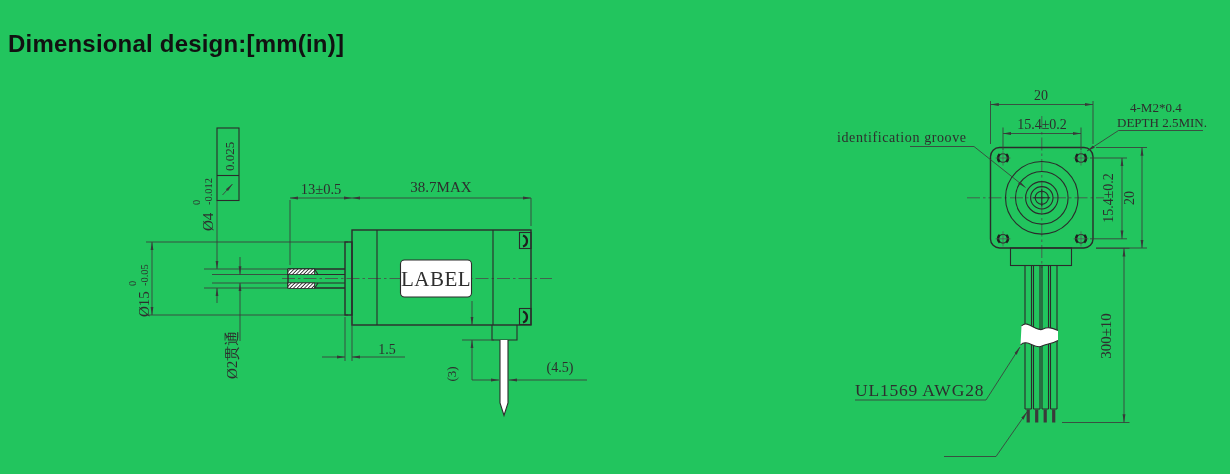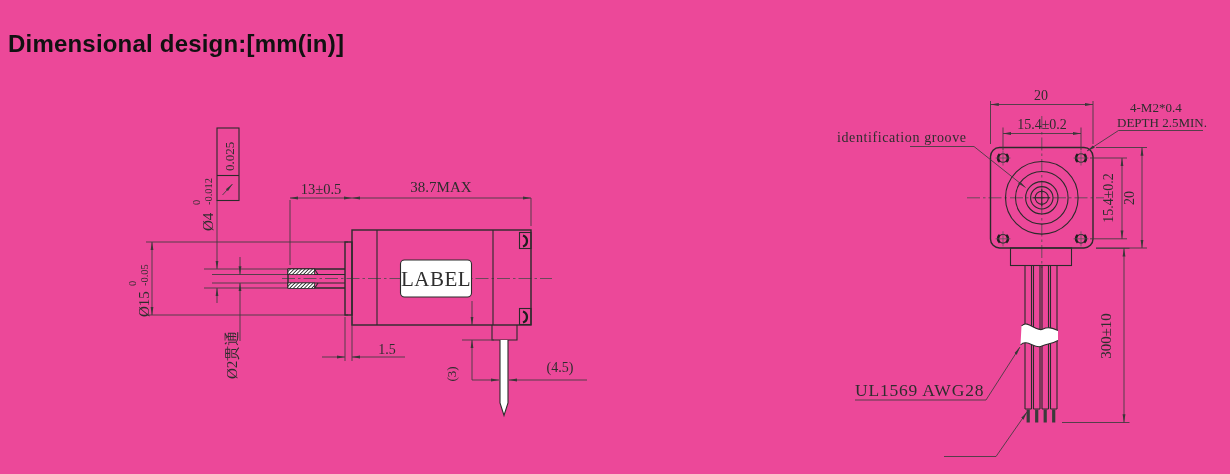--- a/index.html
+++ b/index.html
@@ -1,16 +1,16 @@
 <!DOCTYPE html>
 <html><head>
 <meta charset="utf-8">
 <style>
   html,body{margin:0;padding:0;background:#ffffff;}
-  .stage{position:relative;width:1230px;height:474px;background:#ec4899;overflow:hidden;
+  .stage{position:relative;width:1230px;height:474px;background:#22c55e;overflow:hidden;
          font-family:"Liberation Sans",sans-serif;}
   .title{position:absolute;left:8px;top:30px;font-size:24px;font-weight:bold;color:#111;
          letter-spacing:0.2px;font-family:"Liberation Sans",sans-serif;}
   svg{position:absolute;left:0;top:0;}
   .ol{stroke:#2b2b2b;stroke-width:1.4;fill:none;}
   .ol2{stroke:#2b2b2b;stroke-width:1.1;fill:none;}
   .dl{stroke:#3c3c3c;stroke-width:0.85;fill:none;}
   .cl{stroke:#4a4a4a;stroke-width:0.8;fill:none;stroke-dasharray:13 3 2.5 3;}
   .thick{stroke:#1e1e1e;stroke-width:2.3;fill:none;}
   .dt{font-family:"Liberation Serif","DejaVu Serif",serif;fill:#2e2e2e;}

